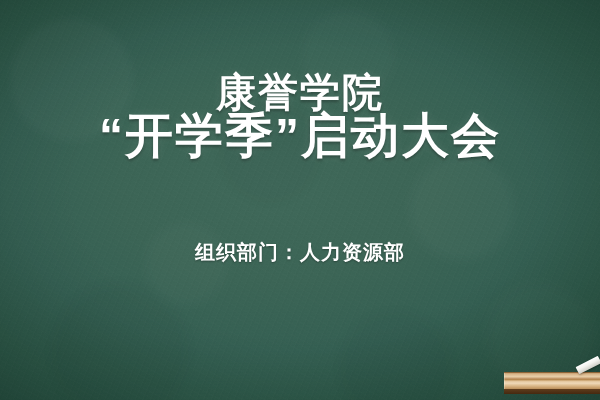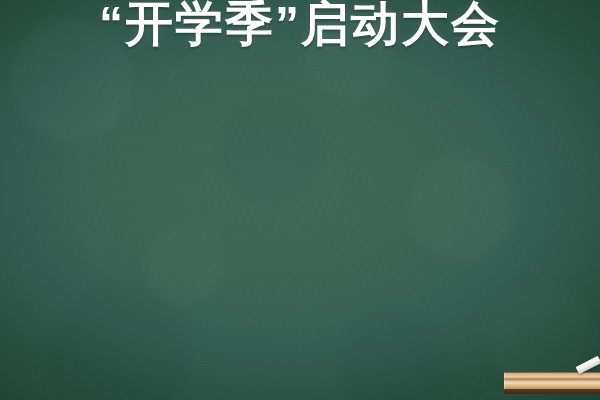--- a/index.html
+++ b/index.html
@@ -160,21 +160,23 @@
 <body>
 
 <div id="slide">
 
   <div class="board-base"></div>
   <div class="board-mottle"></div>
   <div class="board-grain"></div>
   <div class="board-vignette"></div>
 
   <div class="content">
+    <div class="title-line title-line-1">康誉学院</div>
     <div class="title-line title-line-2">“开学季”启动大会</div>
+    <div class="subtitle">组织部门：人力资源部</div>
   </div>
 
   <div class="ledge">
     <div class="ledge-body"></div>
     <div class="ledge-shadow"></div>
   </div>
   <div class="chalk"></div>
 
 </div>
 

